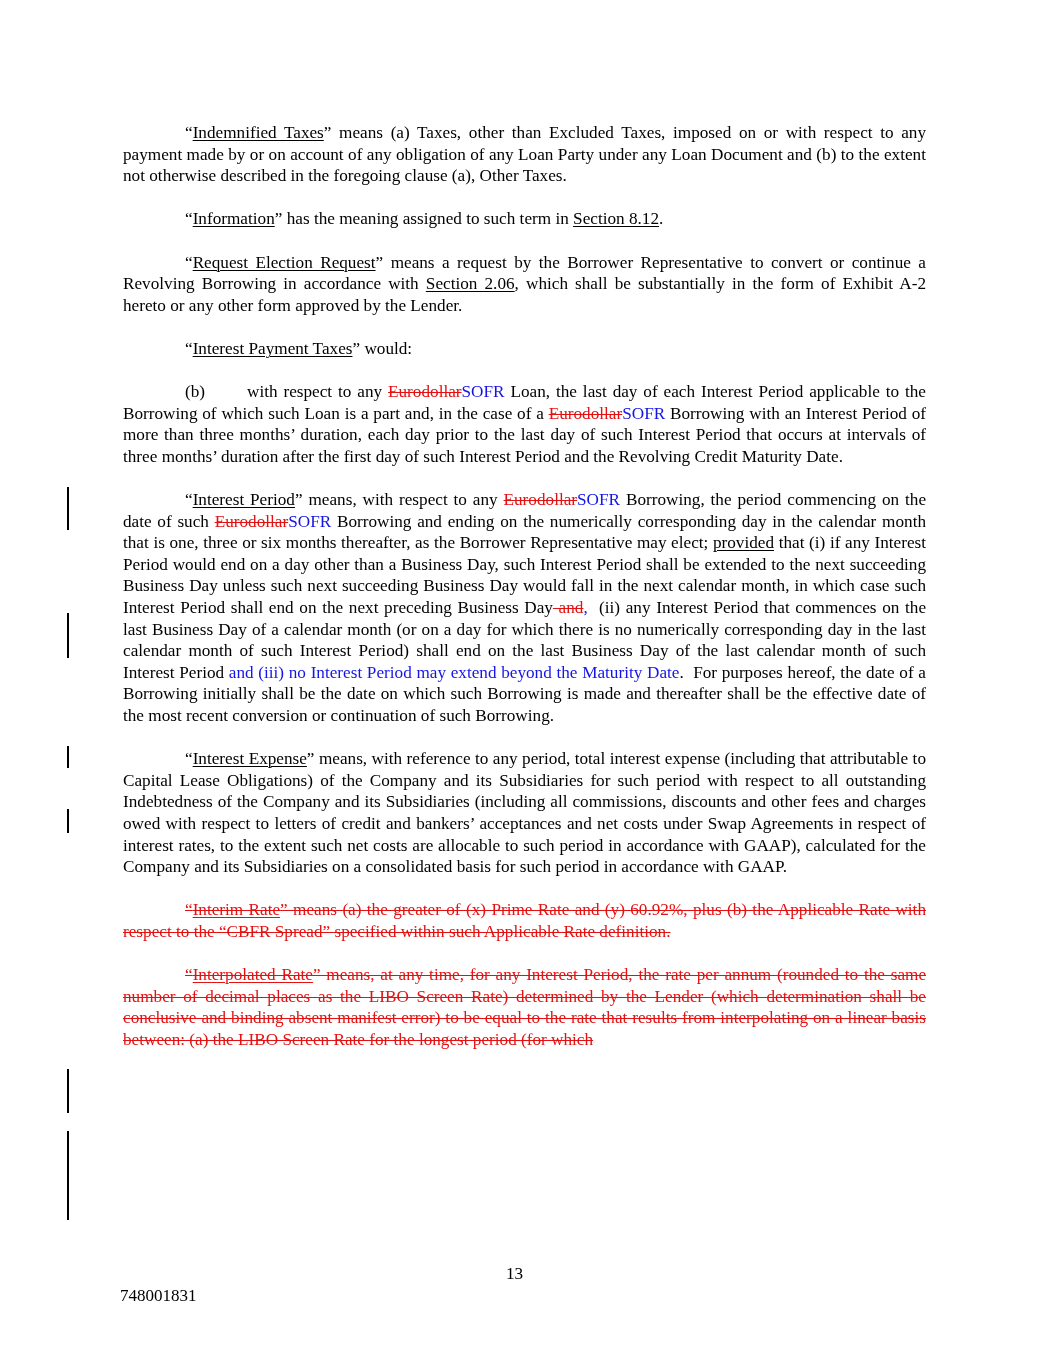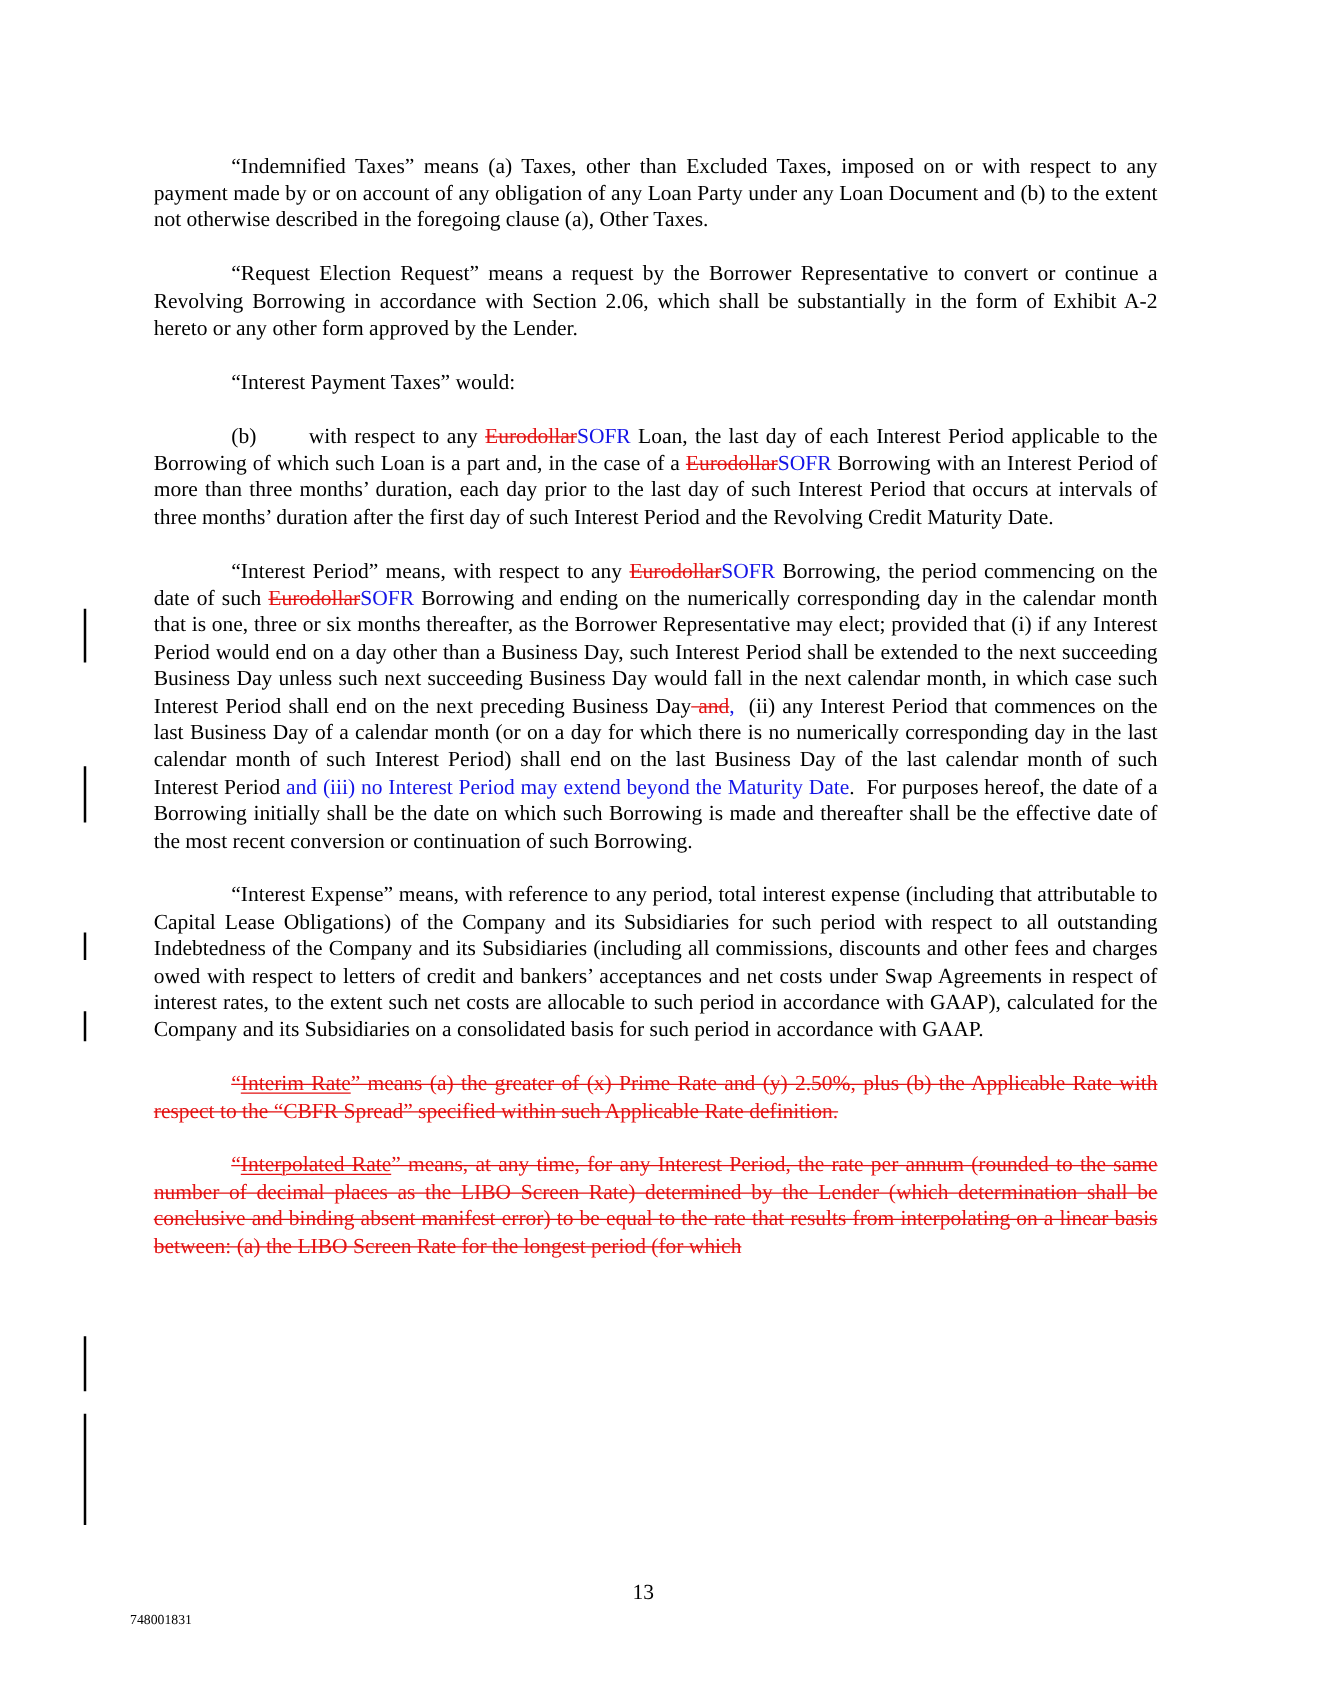--- a/index.html
+++ b/index.html
@@ -23,20 +23,21 @@
     width: 803px;
     font-size: 17.2px;
     line-height: 21.6px;
   }
   .content p {
     margin: 0 0 21.6px 0;
     text-align: justify;
     text-indent: 62px;
   }
   .u {
+    text-decoration: underline;
     text-decoration-thickness: 1px;
     text-underline-offset: 2px;
   }
   .del {
     color: var(--del-color, #e31212);
     text-decoration: line-through;
     text-decoration-thickness: 1.2px;
   }
   .del.u {
     text-decoration: underline line-through;
@@ -65,46 +66,47 @@
     top: 1263px;
     left: 0;
     width: 1029px;
     text-align: center;
     font-size: 17.2px;
     line-height: 21.6px;
   }
   .footer-doc-id {
     position: absolute;
     top: 1287px;
-    left: 104px;
-    font-size: 11px;
+    left: 120px;
+    font-size: 17px;
     line-height: 18px;
   }
 </style>
 </head>
 <body>
 
 <div class="page">
 
   <div>
       <div class="change-bar" style="top: 487px; height: 43px;"></div>
       <div class="change-bar" style="top: 613px; height: 45px;"></div>
       <div class="change-bar" style="top: 746px; height: 22px;"></div>
       <div class="change-bar" style="top: 809px; height: 24px;"></div>
       <div class="change-bar" style="top: 1069px; height: 44px;"></div>
       <div class="change-bar" style="top: 1131px; height: 89px;"></div>
     </div>
 
   <div class="content">
     <p><span>“</span><span class="u">Indemnified Taxes</span><span>” means (a) Taxes, other than Excluded Taxes, imposed on or with respect to any payment made by or on account of any obligation of any Loan Party under any Loan Document and (b) to the extent not otherwise described in the foregoing clause (a), Other Taxes.</span></p>
+    <p><span>“</span><span class="u">Information</span><span>” has the meaning assigned to such term in </span><span class="u">Section 8.12</span><span>.</span></p>
     <p><span>“</span><span class="u">Request Election Request</span><span>” means a request by the Borrower Representative to convert or continue a Revolving Borrowing in accordance with </span><span class="u">Section 2.06</span><span>, which shall be substantially in the form of Exhibit A-2 hereto or any other form approved by the Lender.</span></p>
     <p><span>“</span><span class="u">Interest Payment Taxes</span><span>” would:</span></p>
     <p><span class="plabel">(b)</span><span>with respect to any </span><span class="del">Eurodollar</span><span class="ins">SOFR</span><span> Loan, the last day of each Interest Period applicable to the Borrowing of which such Loan is a part and, in the case of a </span><span class="del">Eurodollar</span><span class="ins">SOFR</span><span> Borrowing with an Interest Period of more than three months’ duration, each day prior to the last day of such Interest Period that occurs at intervals of three months’ duration after the first day of such Interest Period and the Revolving Credit Maturity Date.</span></p>
     <p><span>“</span><span class="u">Interest Period</span><span>” means, with respect to any </span><span class="del">Eurodollar</span><span class="ins">SOFR</span><span> Borrowing, the period commencing on the date of such </span><span class="del">Eurodollar</span><span class="ins">SOFR</span><span> Borrowing and ending on the numerically corresponding day in the calendar month that is one, three or six months thereafter, as the Borrower Representative may elect; </span><span class="u">provided</span><span> that (i) if any Interest Period would end on a day other than a Business Day, such Interest Period shall be extended to the next succeeding Business Day unless such next succeeding Business Day would fall in the next calendar month, in which case such Interest Period shall end on the next preceding Business Day</span><span class="del"> and</span><span class="ins">,</span><span>&nbsp; (ii) any Interest Period that commences on the last Business Day of a calendar month (or on a day for which there is no numerically corresponding day in the last calendar month of such Interest Period) shall end on the last Business Day of the last calendar month of such Interest Period</span><span class="ins"> and (iii) no Interest Period may extend beyond the Maturity Date</span><span>.&nbsp; For purposes hereof, the date of a Borrowing initially shall be the date on which such Borrowing is made and thereafter shall be the effective date of the most recent conversion or continuation of such Borrowing.</span></p>
     <p><span>“</span><span class="u">Interest Expense</span><span>” means, with reference to any period, total interest expense (including that attributable to Capital Lease Obligations) of the Company and its Subsidiaries for such period with respect to all outstanding Indebtedness of the Company and its Subsidiaries (including all commissions, discounts and other fees and charges owed with respect to letters of credit and bankers’ acceptances and net costs under Swap Agreements in respect of interest rates, to the extent such net costs are allocable to such period in accordance with GAAP), calculated for the Company and its Subsidiaries on a consolidated basis for such period in accordance with GAAP.</span></p>
-    <p><span class="del">“</span><span class="u del">Interim Rate</span><span class="del">” means (a) the greater of (x) Prime Rate and (y) 2.50%, plus (b) the Applicable Rate with respect to the “CBFR Spread” specified within such Applicable Rate definition.</span></p>
+    <p><span class="del">“</span><span class="u del">Interim Rate</span><span class="del">” means (a) the greater of (x) Prime Rate and (y) 60.92%, plus (b) the Applicable Rate with respect to the “CBFR Spread” specified within such Applicable Rate definition.</span></p>
     <p><span class="del">“</span><span class="u del">Interpolated Rate</span><span class="del">” means, at any time, for any Interest Period, the rate per annum (rounded to the same number of decimal places as the LIBO Screen Rate) determined by the Lender (which determination shall be conclusive and binding absent manifest error) to be equal to the rate that results from interpolating on a linear basis between: (a) the LIBO Screen Rate for the longest period (for which</span></p>
   </div>
 
   <div class="footer-page-num">13</div>
   <div class="footer-doc-id">748001831</div>
 
 </div>
 
 </body></html>

